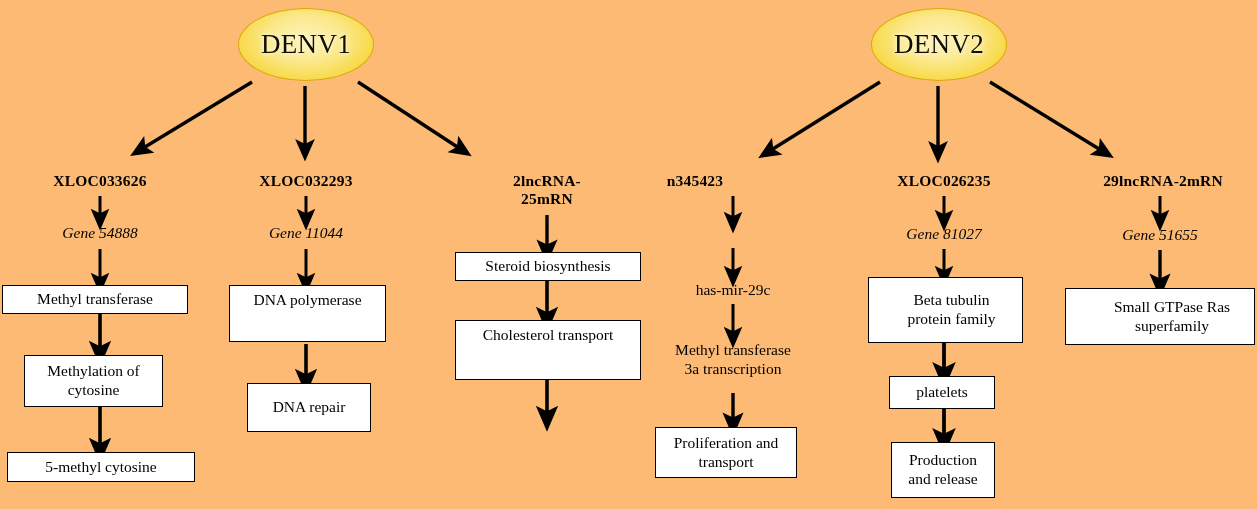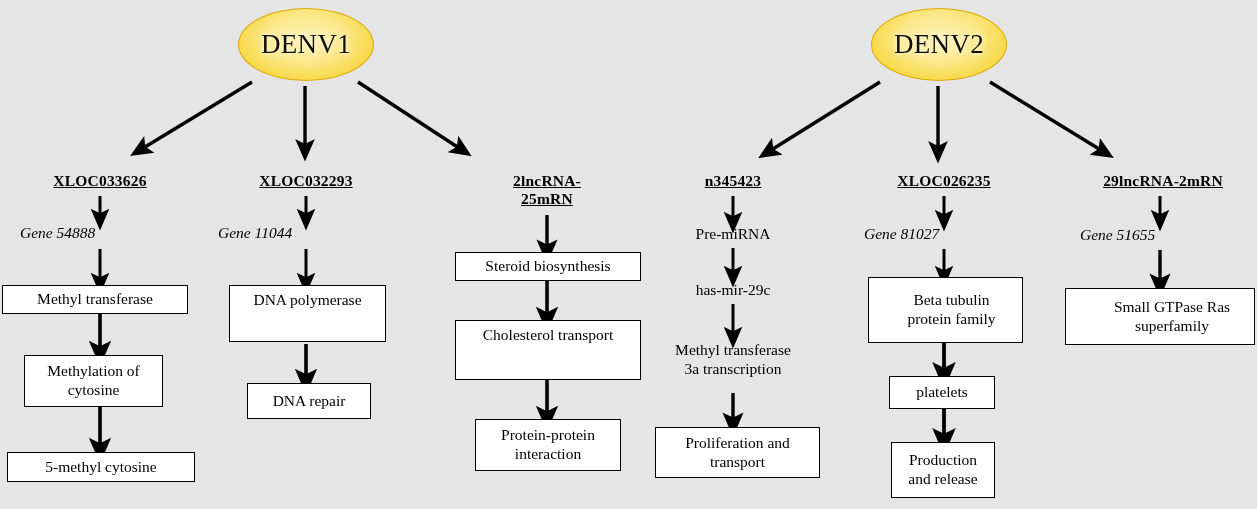--- a/index.html
+++ b/index.html
@@ -4,21 +4,21 @@
 <style>
   html, body {
     margin: 0;
     padding: 0;
     background: #ffffff;
   }
   #canvas {
     position: relative;
     width: 1257px;
     height: 509px;
-    background: #e5e5e5;
+    background: #fdba74;
     font-family: "Liberation Serif", "DejaVu Serif", serif;
     overflow: hidden;
   }
   .node-ellipse {
     position: absolute;
     border-radius: 50%;
     border: 1.5px solid #d9ab07;
     background: radial-gradient(ellipse at 50% 42%, #fdf2b8 0%, #fbe98f 38%, #f8d949 72%, #f2c90f 100%);
     display: flex;
     align-items: center;
@@ -32,28 +32,27 @@
     text-shadow: 0 0 4px #fff7cf, 0 0 7px #fff7cf;
   }
   .rna-label {
     position: absolute;
     font-weight: bold;
     font-size: 15.5px;
     color: #000;
     text-align: center;
     line-height: 1.18;
     letter-spacing: 0.2px;
-    text-decoration: underline;
   }
   .gene-label {
     position: absolute;
     font-style: italic;
     font-size: 15.5px;
     color: #000;
-    text-align: left;
+    text-align: center;
     white-space: nowrap;
   }
   .plain-label {
     position: absolute;
     font-size: 15.5px;
     color: #000;
     text-align: center;
     line-height: 1.2;
     white-space: nowrap;
   }
@@ -162,70 +161,61 @@
   </div>
 
   <div class="box" style="left:7px; top:452px; width:188px; height:30px;">
     <span>5-methyl  cytosine</span>
   </div>
 
   <div class="rna-label" style="left:226px; top:172px; width:160px;">
     <span>XLOC032293</span>
   </div>
 
-  <div class="gene-label" style="left:218px; top:224px; width:160px;">
+  <div class="gene-label" style="left:226px; top:224px; width:160px;">
     <span>Gene 11044</span>
   </div>
 
   <div class="box top-align" style="left:229px; top:285px; width:157px; height:57px;">
     <span>DNA polymerase</span>
   </div>
 
-  <div class="box" style="left:247px; top:383px; width:124px; height:36px;">
+  <div class="box" style="left:247px; top:383px; width:124px; height:49px;">
     <span>DNA repair</span>
   </div>
 
   <div class="rna-label" style="left:467px; top:172px; width:160px;">
     <span>2lncRNA-</span><br>
     <span>25mRN</span>
   </div>
 
   <div class="box top-align" style="left:455px; top:320px; width:186px; height:60px;">
     <span>Cholesterol transport</span>
   </div>
 
   <div class="box" style="left:455px; top:252px; width:186px; height:29px;">
     <span>Steroid biosynthesis</span>
   </div>
 
-  <div class="box" style="left:475px; top:419px; width:146px; height:52px;">
-    <span>
-      <span>Protein-protein</span><br>
-      <span>interaction</span>
-    </span>
-  </div>
-
-  <div class="rna-label" style="left:653px; top:172px; width:160px;">
+
+  <div class="rna-label" style="left:615px; top:172px; width:160px;">
     <span>n345423</span>
   </div>
 
-  <div class="plain-label" style="left:653px; top:225px; width:160px;">
-    <span>Pre-miRNA</span>
-  </div>
 
   <div class="plain-label" style="left:653px; top:281px; width:160px;">
     <span>has-mir-29c</span>
   </div>
 
   <div class="plain-label" style="left:653px; top:341px; width:160px;">
     <span>Methyl  transferase</span><br>
     <span>3a transcription</span>
   </div>
 
-  <div class="box" style="left:655px; top:427px; width:165px; height:51px;">
+  <div class="box" style="left:655px; top:427px; width:142px; height:51px;">
     <span>
       <span>Proliferation  and</span><br>
       <span>transport</span>
     </span>
   </div>
 
   <div class="rna-label" style="left:864px; top:172px; width:160px;">
     <span>XLOC026235</span>
   </div>
 

